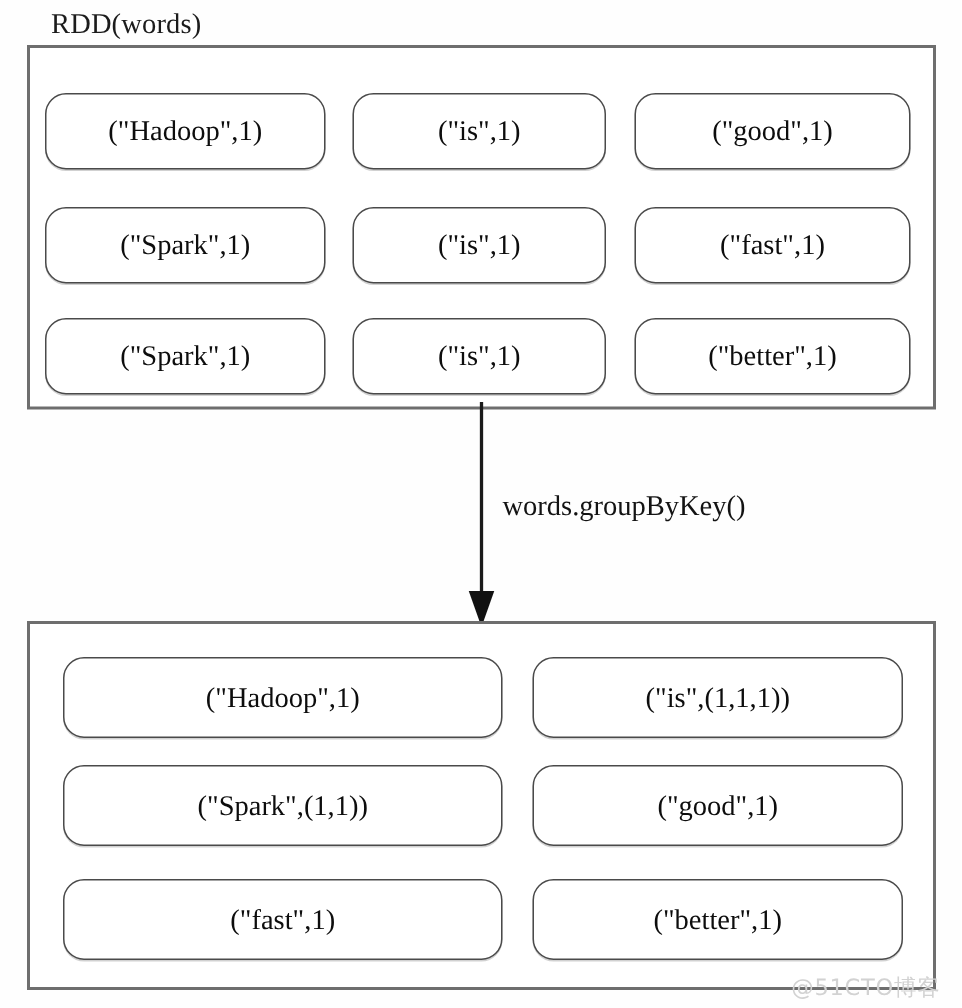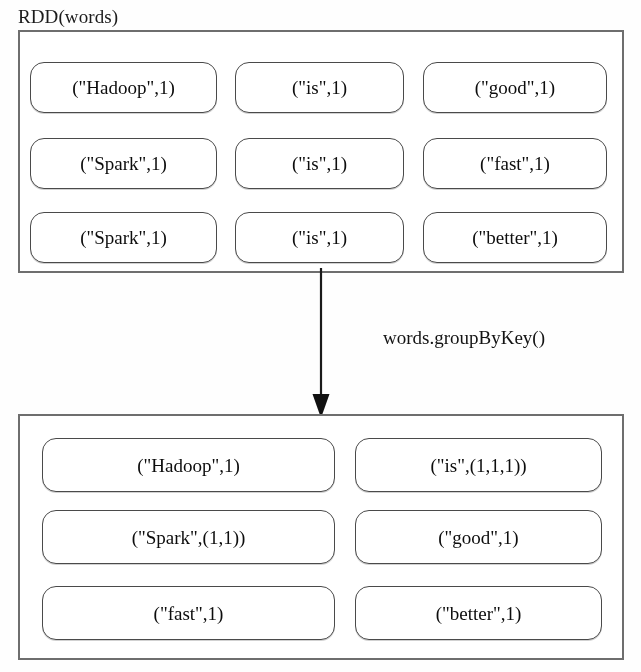--- a/index.html
+++ b/index.html
@@ -22,20 +22,21 @@
   }
 
   
   .rdd-caption {
     position: absolute;
     font-size: 19px;
     line-height: 22px;
     color: #1b1b1b;
     white-space: nowrap;
     letter-spacing: 0.1px;
+    margin-left: 16px;
   }
   #caption-words  { left: 18px; top: 6px; }
   #caption-group  { left: 18px; top: 382px; }
 
   
   .rdd-box {
     position: absolute;
     background: #ffffff;
     border: 2px solid #6e6e6e;
     box-sizing: border-box;
@@ -87,21 +88,20 @@
     overflow: visible;
   }
   #transform-label {
     position: absolute;
     left: 335px;
     top: 327px;
     font-size: 19px;
     line-height: 22px;
     color: #131313;
     white-space: nowrap;
-    margin-left: 48px;
   }
 
   
   #watermark {
     position: absolute;
     right: 14px;
     bottom: 4px;
     font-size: 15px;
     color: #d2d2d2;
     letter-spacing: 0.5px;
@@ -145,14 +145,15 @@
     <div class="pill g-bot b-c1 b-r1">("Hadoop",1)</div>
     <div class="pill g-bot b-c2 b-r1">("is",(1,1,1))</div>
 
     <div class="pill g-bot b-c1 b-r2">("Spark",(1,1))</div>
     <div class="pill g-bot b-c2 b-r2">("good",1)</div>
 
     <div class="pill g-bot b-c1 b-r3">("fast",1)</div>
     <div class="pill g-bot b-c2 b-r3">("better",1)</div>
   </div>
 
+  <div id="watermark">@51CTO博客</div>
 
 </div>
 
 </body></html>

